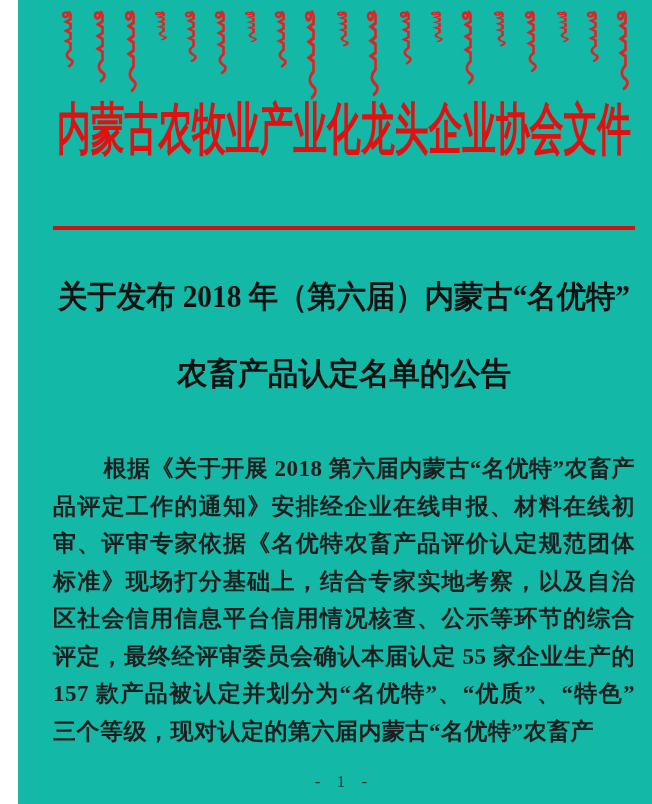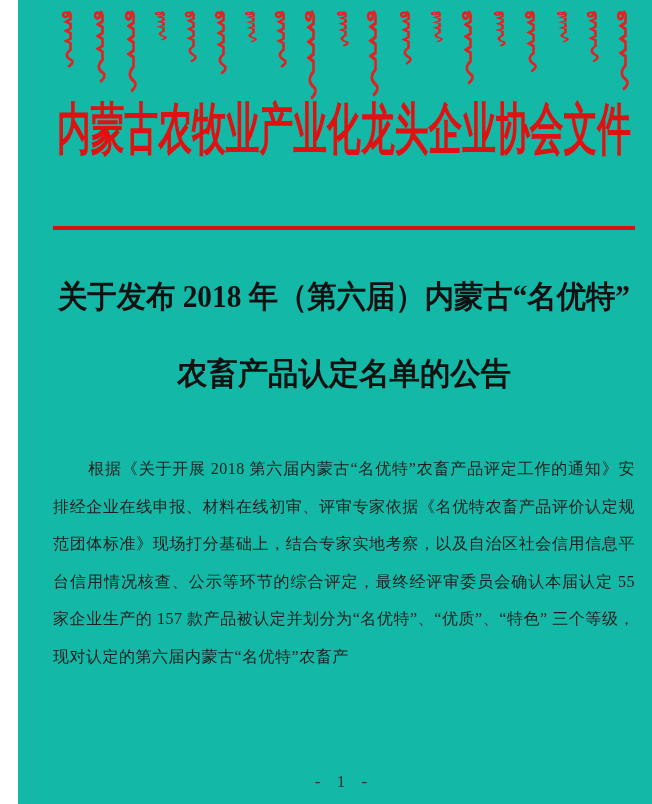--- a/index.html
+++ b/index.html
@@ -71,28 +71,29 @@
     font-weight: bold;
     fill: #111111;
   }
 
   
   .body-text {
     position: absolute;
     top: 450px;
     left: 35px;
     width: 582px;
-    font-size: 16px;
+    font-size: 23px;
     line-height: 37.5px;
     color: #1e1e1e;
     text-align: justify;
     text-justify: inter-ideograph;
     margin: 0;
     text-indent: 2.2em;
     letter-spacing: 0.5px;
+    font-weight: bold;
   }
 
   
   .page-number {
     position: absolute;
     bottom: 12px;
     left: 0;
     width: 652px;
     text-align: center;
     font-size: 17px;

